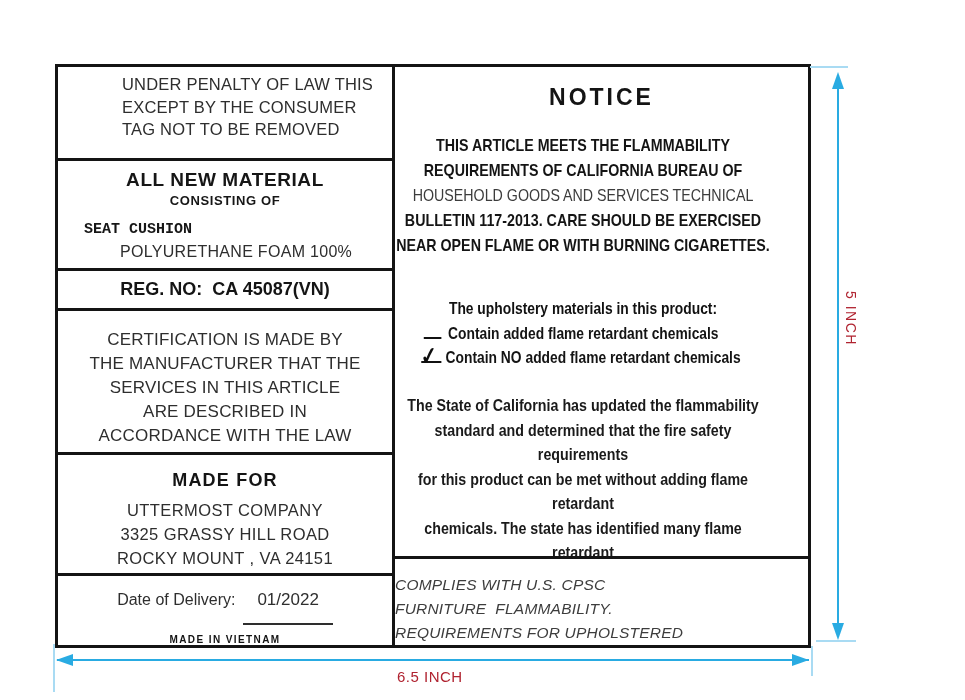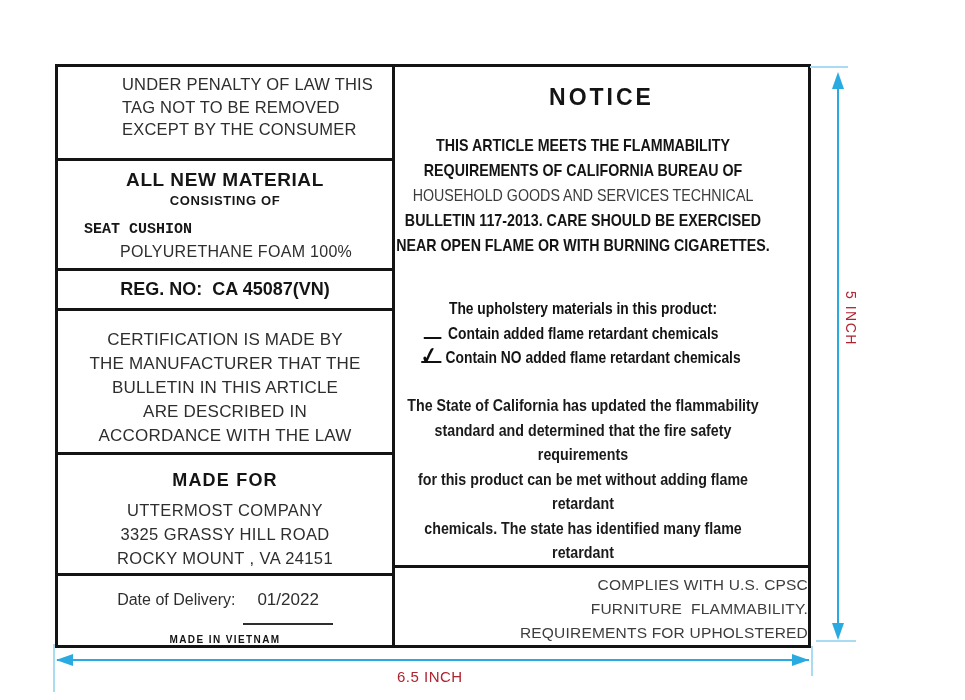--- a/index.html
+++ b/index.html
@@ -58,21 +58,21 @@
   .uph-heading { margin-top:41px; text-align:center; font-size:16.5px; font-weight:bold; color:#111; }
   .uph-options { margin-top:3px; padding-left:32px; text-align:left; }
   .opt { font-size:16.5px; font-weight:bold; line-height:24px; color:#141414; }
   .blank { display:inline-block; width:24px; height:14px; border-bottom:2px solid #111; margin-right:5px; position:relative; }
   .blank.short { width:21px; margin-right:8px; margin-left:3px; }
   .check { position:absolute; left:-1px; bottom:-7px; font-size:24px; font-weight:bold; transform:rotate(-6deg); color:#0d0d0d; }
 
   .state-par { margin-top:25px; text-align:center; }
   .sp-line { font-size:17px; line-height:24.5px; font-weight:bold; color:#1a1a1a; }
 
-  .sec-complies { flex:1; padding-top:5px; text-align:right; }
+  .sec-complies { flex:1; padding-top:14px; text-align:left;font-style:italic; }
   .comp-line { font-size:15.5px; line-height:24px; letter-spacing:0.2px; color:#3d3d3d; }
   .pre { white-space:pre; }
 
   
   .dim { position:absolute; }
   .v-line { left:837px; top:86px; width:2px; height:540px; background:#29abe2; }
   .arr { width:0; height:0; }
   .arr-up   { left:832px; top:72px;  border-left:6px solid transparent; border-right:6px solid transparent; border-bottom:17px solid #29abe2; }
   .arr-down { left:832px; top:623px; border-left:6px solid transparent; border-right:6px solid transparent; border-top:17px solid #29abe2; }
   .tick-top { left:810px; top:66px;  width:38px; height:2px; background:#a9dbf3; }
@@ -90,39 +90,39 @@
 <body>
 
 <div class="canvas">
 
   <div class="tag">
 
     <div class="col-left">
 
       <div class="sec-penalty sep">
         <div class="penalty-line">UNDER PENALTY OF LAW THIS</div>
+        <div class="penalty-line">EXCEPT BY THE CONSUMER</div>
         <div class="penalty-line">TAG NOT TO BE REMOVED</div>
-        <div class="penalty-line">EXCEPT BY THE CONSUMER</div>
       </div>
 
       <div class="sec-material sep">
         <div class="mat-title">ALL NEW MATERIAL</div>
         <div class="mat-sub">CONSISTING OF</div>
         <div class="mat-item">SEAT CUSHION</div>
         <div class="mat-comp">POLYURETHANE FOAM 100%</div>
       </div>
 
       <div class="sec-reg sep">
         <div class="reg-text">REG. NO:  CA 45087(VN)</div>
       </div>
 
       <div class="sec-cert sep">
         <div class="cert-line">CERTIFICATION IS MADE BY</div>
         <div class="cert-line">THE MANUFACTURER THAT THE</div>
-        <div class="cert-line">BULLETIN IN THIS ARTICLE</div>
+        <div class="cert-line">SERVICES IN THIS ARTICLE</div>
         <div class="cert-line">ARE DESCRIBED IN</div>
         <div class="cert-line">ACCORDANCE WITH THE LAW</div>
       </div>
 
       <div class="sec-madefor sep">
         <div class="mf-title">MADE FOR</div>
         <div class="mf-lines">
           <div class="mf-line">UTTERMOST COMPANY</div>
           <div class="mf-line">3325 GRASSY HILL ROAD</div>
           <div class="mf-line">ROCKY MOUNT , VA 24151</div>

